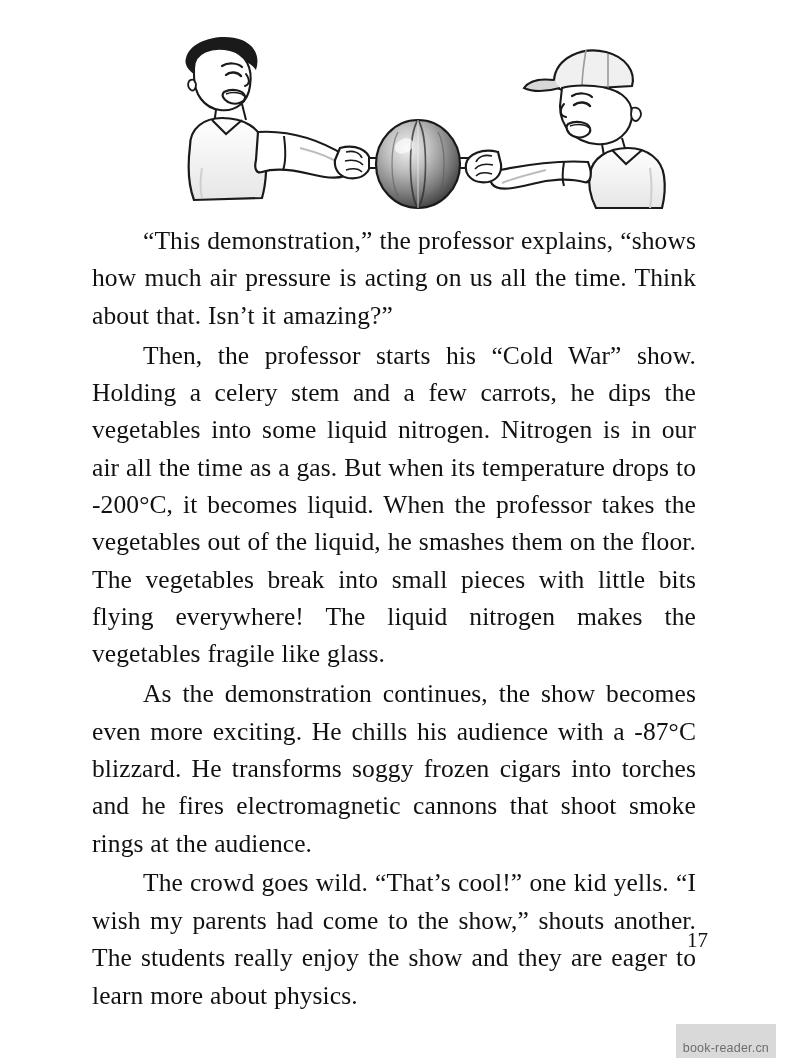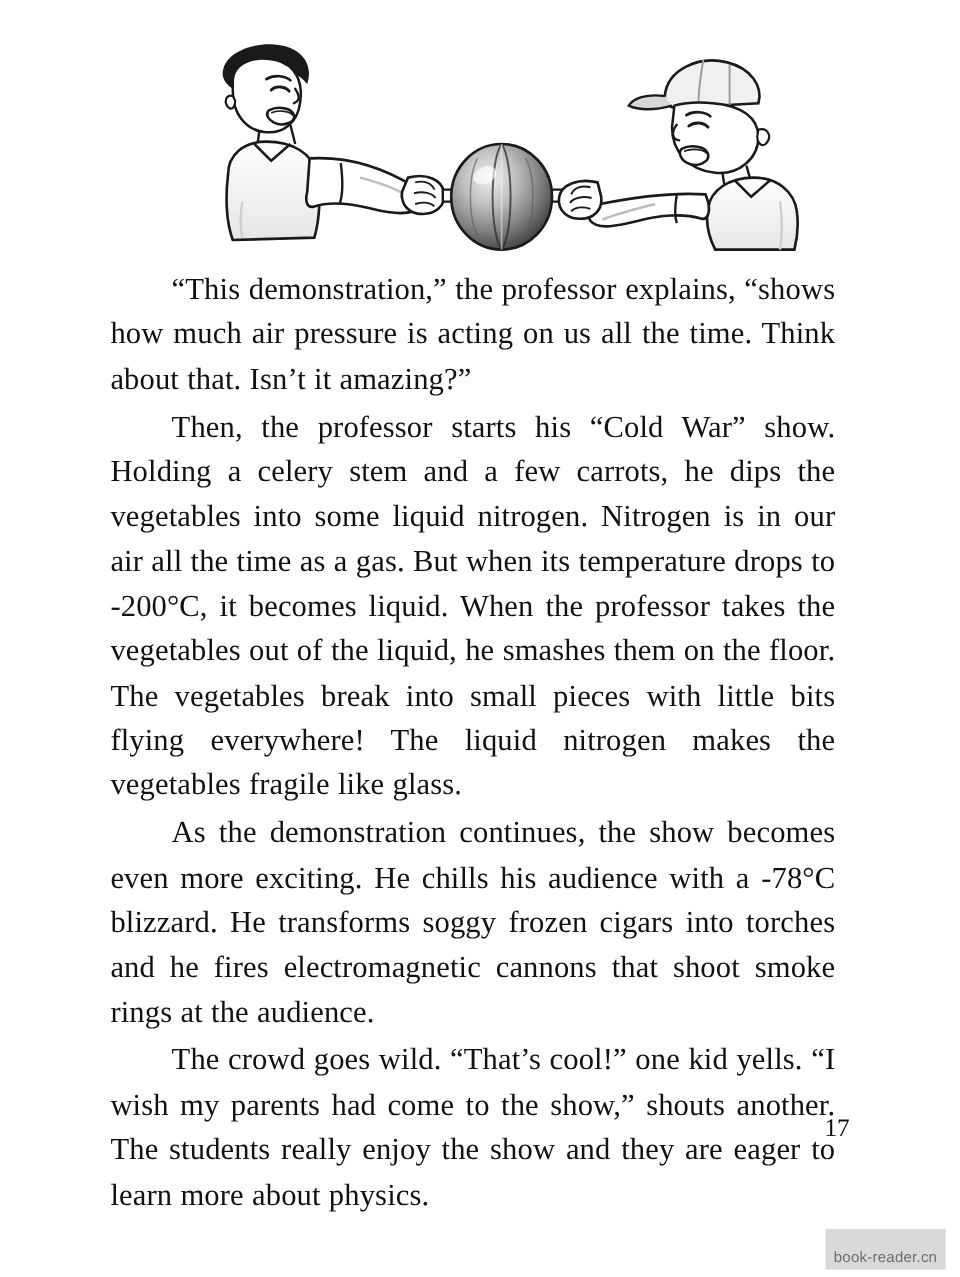--- a/index.html
+++ b/index.html
@@ -64,21 +64,21 @@
     position: absolute;
     right: 92px;
     top: 928px;
     font-size: 21px;
     color: #111111;
   }
 
   
   .watermark {
     position: absolute;
-    right: 12px;
+    right: 24px;
     bottom: 6px;
     background: #d9d9d9;
     color: #6e6e6e;
     font-family: "Liberation Sans", sans-serif;
     font-size: 12.5px;
     padding: 17px 7px 3px 7px;
     letter-spacing: 0.2px;
     line-height: 1.15;
     margin-top: 23px;
   }
@@ -192,21 +192,21 @@
         <path d="M342 146 C335 144, 329 145, 326 148" fill="none" stroke="#1a1a1a" stroke-width="1.6"></path>
 
         <path d="M500 140 C502 154, 502 168, 500 180" fill="none" stroke="#cfcfcf" stroke-width="2"></path>
       </g>
     </svg>
   </div>
 
   <div class="body-text">
     <p>“This demonstration,” the professor explains, “shows how much air pressure is acting on us all the time. Think about that. Isn’t it amazing?”</p>
     <p>Then, the professor starts his “Cold War” show. Holding a celery stem and a few carrots, he dips the vegetables into some liquid nitrogen. Nitrogen is in our air all the time as a gas. But when its temperature drops to -200°C, it becomes liquid. When the professor takes the vegetables out of the liquid, he smashes them on the floor. The vegetables break into small pieces with little bits flying everywhere! The liquid nitrogen makes the vegetables fragile like glass.</p>
-    <p>As the demonstration continues, the show becomes even more exciting. He chills his audience with a -78°C blizzard. He transforms soggy frozen cigars into torches and he fires electromagnetic cannons that shoot smoke rings at the audience.</p>
+    <p>As the demonstration continues, the show becomes even more exciting. He chills his audience with a -87°C blizzard. He transforms soggy frozen cigars into torches and he fires electromagnetic cannons that shoot smoke rings at the audience.</p>
     <p class="last-line-natural">The crowd goes wild. “That’s cool!” one kid yells. “I wish my parents had come to the show,” shouts another. The students really enjoy the show and they are eager to learn more about physics.</p>
   </div>
 
   <div class="page-number">17</div>
 
   <div class="watermark">book-reader.cn</div>
 
 </div>
 
 </body></html>

